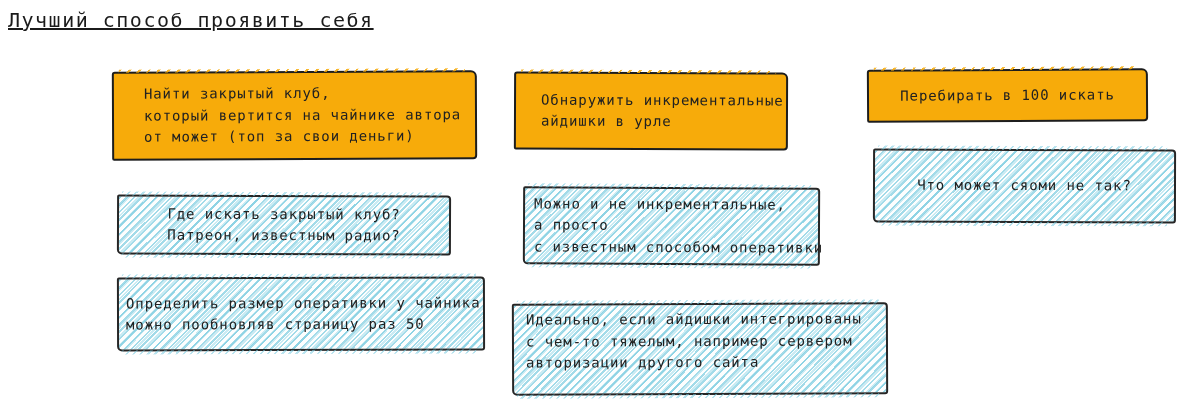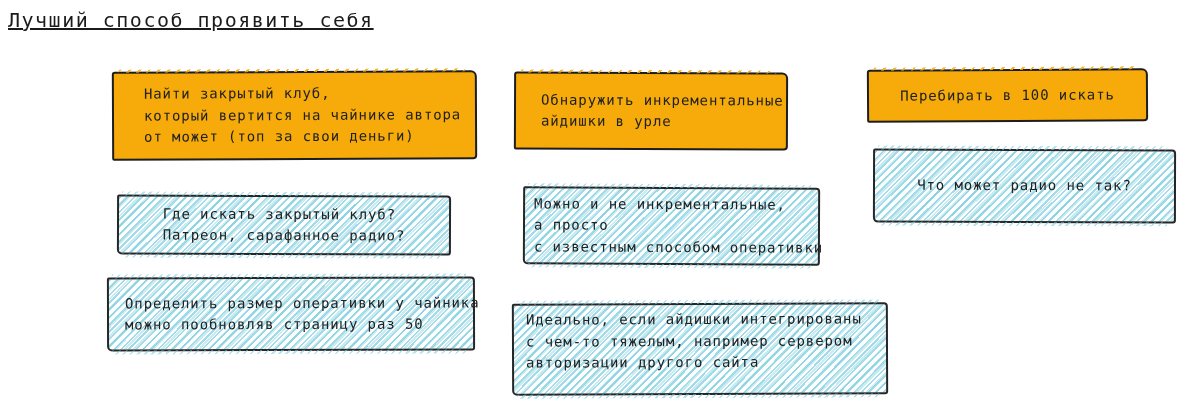--- a/index.html
+++ b/index.html
@@ -69,21 +69,21 @@
     height: 4px;
     background: repeating-linear-gradient(135deg, rgba(125,205,226,0.55) 0 1.6px, rgba(255,255,255,0) 1.6px 5px);
   }
   .hatch::before { top: -5px; }
   .hatch::after  { bottom: -5px; }
 
   .n1 { left: 112px; top: 71px;  width: 365px; height: 89px; padding-left: 30px; transform: rotate(-0.25deg); }
   .n2 { left: 498px; top: 72px;  width: 274px; height: 78px; padding-left: 25px; transform: rotate(0.2deg); margin-left: 16px; }
   .n3 { left: 867px; top: 69px;  width: 281px; height: 53px; justify-content: center; transform: rotate(-0.35deg); }
   .n4 { left: 117px; top: 195px; width: 334px; height: 60px; justify-content: center; transform: rotate(0.2deg); }
-  .n5 { left: 107px; top: 277px; width: 368px; height: 74px; padding-left: 16px; transform: rotate(-0.15deg); }
+  .n5 { left: 117px; top: 277px; width: 368px; height: 74px; padding-left: 7px; transform: rotate(-0.15deg); }
   .n6 { left: 523px; top: 187px; width: 297px; height: 78px; padding-left: 9px; transform: rotate(0.25deg); }
   .n7 { left: 512px; top: 303px; width: 376px; height: 92px; padding: 4px 0 0 12px; align-items: flex-start; transform: rotate(-0.2deg); }
   .n8 { left: 873px; top: 149px; width: 303px; height: 74px; justify-content: center; transform: rotate(0.15deg); }
 </style>
 </head>
 <body>
 
 <div class="canvas">
 
   <div class="page-title">Лучший способ проявить себя</div>
@@ -98,37 +98,37 @@
     <span class="note-text">Обнаружить инкрементальные
 айдишки в урле</span>
   </div>
 
   <div class="note orange n3">
     <span class="note-text">Перебирать в 100 искать</span>
   </div>
 
   <div class="note hatch n4">
     <span class="note-text">Где искать закрытый клуб?
-Патреон, сарафанное радио?</span>
+Патреон, известным радио?</span>
   </div>
 
   <div class="note hatch n5">
     <span class="note-text">Определить размер оперативки у чайника
 можно пообновляв страницу раз 50</span>
   </div>
 
   <div class="note hatch n6">
     <span class="note-text">Можно и не инкрементальные,
 а просто
 с известным способом оперативки</span>
   </div>
 
   <div class="note hatch n7">
     <span class="note-text">Идеально, если айдишки интегрированы
 с чем-то тяжелым, например сервером
 авторизации другого сайта</span>
   </div>
 
   <div class="note hatch n8">
-    <span class="note-text">Что может радио не так?</span>
+    <span class="note-text">Что может сяоми не так?</span>
   </div>
 
 </div>
 
 </body></html>

